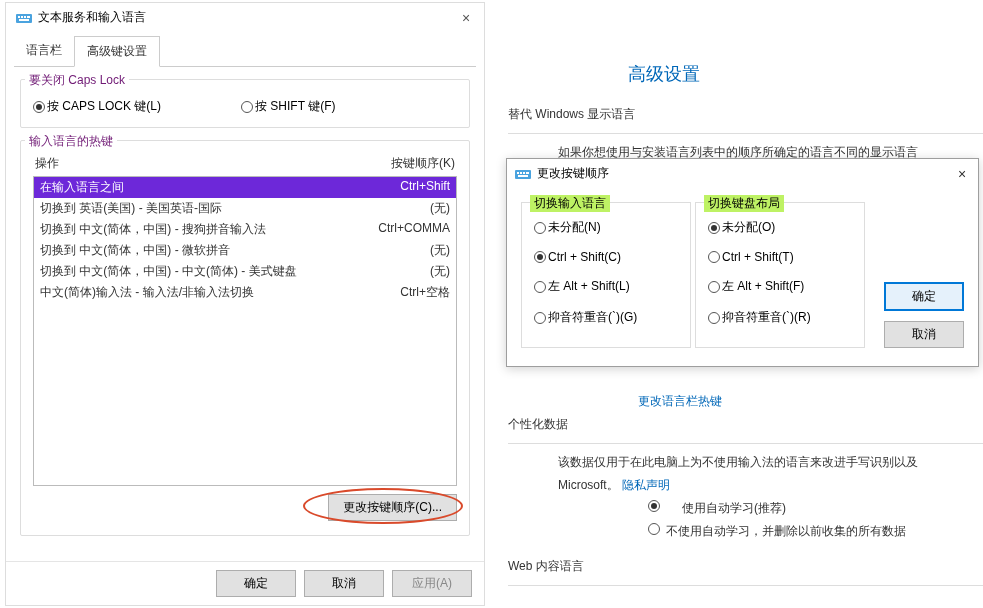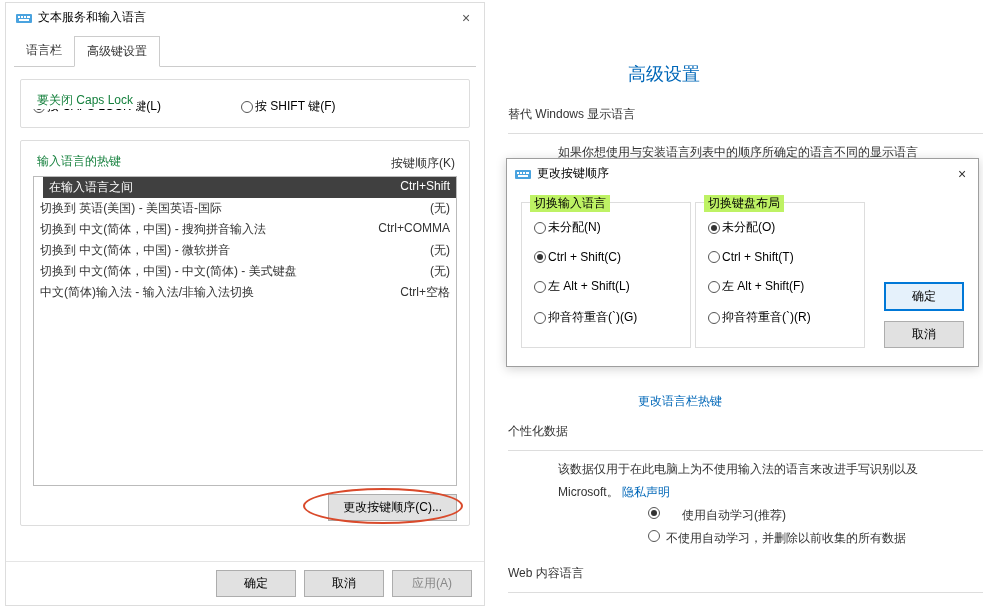--- a/index.html
+++ b/index.html
@@ -9,33 +9,33 @@
 .dialog-main { position: absolute; left: 5px; top: 2px; width: 480px; height: 604px; background: #fff; border: 1px solid #ddd; }
 .dialog-title { display: flex; align-items: center; padding: 6px 10px; }
 .dialog-title-icon { width: 16px; height: 12px; margin-right: 6px; display: inline-flex; }
 .dialog-close { margin-left: auto; width: 16px; color: #555; text-align: center; cursor: pointer; font-size: 14px; }
 
 .tabs { display: flex; border-bottom: 1px solid #ccc; margin: 4px 8px 0; }
 .tab { padding: 6px 12px; cursor: pointer; color: #333; }
 .tab-active { border: 1px solid #ccc; border-bottom: 1px solid #fff; margin-bottom: -1px; background: #fff; }
 
 .section { margin: 12px 14px 6px; border: 1px solid #ddd; border-radius: 2px; padding: 10px 12px 12px; position: relative; }
-.section-title { position: absolute; top: -8px; left: 12px; background: #fff; padding: 0 4px; color: #15803d; margin-top: 20px; }
+.section-title { position: absolute; top: -8px; left: 4px; background: #fff; padding: 0 4px; color: #701a75; }
 
 .radio { display: flex; align-items: center; gap: 2px; cursor: pointer; }
 .radio-dot { width: 12px; height: 12px; border: 1px solid #555; border-radius: 50%; display: inline-flex; align-items: center; justify-content: center; }
 .radio-dot.checked::after { content: ""; width: 6px; height: 6px; background: #333; border-radius: 50%; }
 
 .caps-row { display: flex; gap: 80px; margin-top: 8px; }
 
 .list-header { display: flex; padding: 4px 2px; color: #333; }
 .list-header .col-op { flex: 1; }
 .list-box { border: 1px solid #bbb; height: 310px; background: #fff; overflow: hidden; }
 .list-row { display: flex; padding: 2px 6px; color: #333; }
-.list-row.selected { background: #404040; color: #fff; margin-left: 9px; }
+.list-row.selected { background: #6d28d9; color: #fff; }
 .list-row .col-op { flex: 1; }
 .list-row .col-key { text-align: right; min-width: 80px; }
 
 .change-btn-wrap { display: flex; justify-content: flex-end; margin-top: 8px; position: relative; }
 .btn { min-width: 80px; padding: 4px 14px; background: #e1e1e1; border: 1px solid #adadad; cursor: pointer; text-align: center; }
 .btn:disabled, .btn-disabled { color: #888; }
 .circle-mark { position: absolute; border: 2px solid #d94a2b; border-radius: 50%; pointer-events: none; }
 
 .dialog-footer { position: absolute; left: 0; right: 0; bottom: 0; display: flex; justify-content: flex-end; gap: 8px; padding: 8px 12px; border-top: 1px solid #e5e5e5; }
 
@@ -70,21 +70,21 @@
   <div class="fieldset-label">
     <span>替代 Windows 显示语言</span>
   </div>
   <div class="rule-line"></div>
   <div class="bg-text">如果你想使用与安装语言列表中的顺序所确定的语言不同的显示语言</div>
 
   <div style="height:220px"></div>
 
   <div class="bg-text link" style="margin-left:130px">更改语言栏热键</div>
 
-  <div class="fieldset-label" style="margin-top:13px">个性化数据</div>
+  <div class="fieldset-label" style="margin-top:6px">个性化数据</div>
   <div class="rule-line"></div>
   <div class="bg-text">该数据仅用于在此电脑上为不使用输入法的语言来改进手写识别以及</div>
   <div class="bg-text">
     <span>Microsoft。</span>
     <span class="link">隐私声明</span>
   </div>
   <div class="bg-text indent" style="margin-left:140px;display:flex;align-items:flex-start;gap:22px">
     <span class="radio-dot checked"></span>
     <span>使用自动学习(推荐)</span>
   </div>
@@ -125,21 +125,21 @@
         <span class="radio-dot checked"></span>
         <span>按 CAPS LOCK 键(L)</span>
       </label>
       <label class="radio">
         <span class="radio-dot"></span>
         <span>按 SHIFT 键(F)</span>
       </label>
     </div>
   </div>
 
-  <div class="section" style="padding-bottom:4px">
+  <div class="section" style="padding-bottom:14px">
     <span class="section-title">输入语言的热键</span>
     <div class="list-header">
       <span class="col-op">操作</span>
       <span>按键顺序(K)</span>
     </div>
     <div class="list-box">
       <div class="list-row selected">
         <span class="col-op">在输入语言之间</span>
         <span class="col-key">Ctrl+Shift</span>
       </div>

